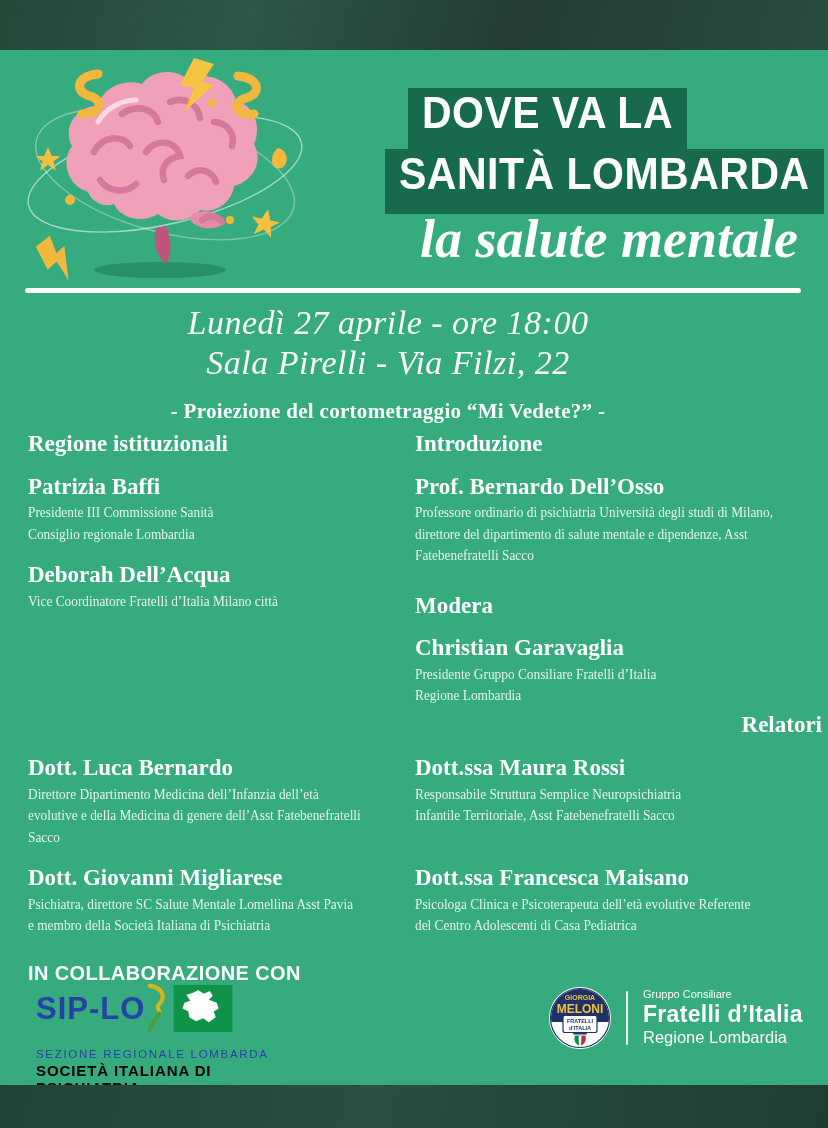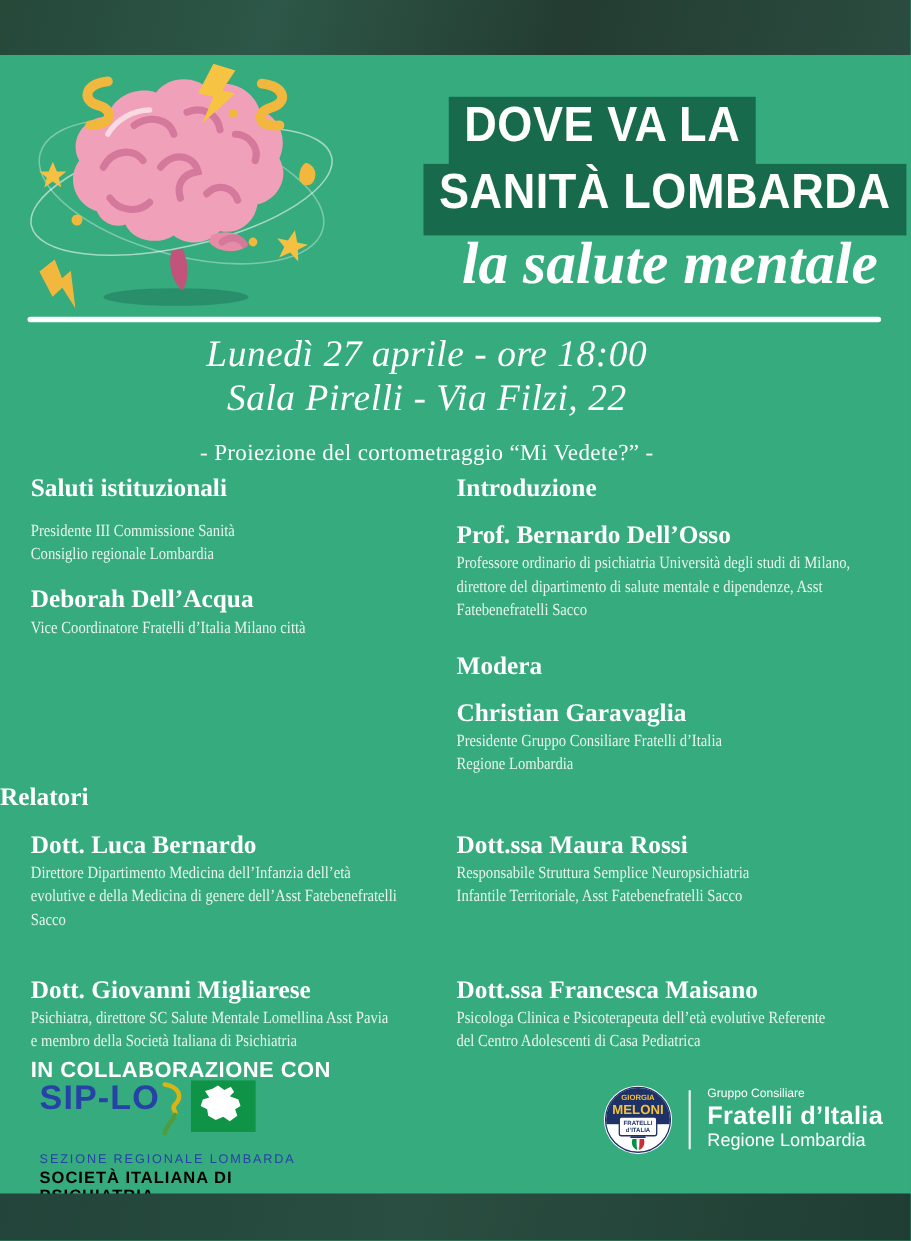--- a/index.html
+++ b/index.html
@@ -25,42 +25,42 @@
   .title-2{left:385px;top:149px}
   .subtitle{
     position:absolute;right:30px;top:210px;
     font-style:italic;font-weight:700;font-size:54px;line-height:1.1;white-space:nowrap;margin-left:15px;
   }
 
   .rule{position:absolute;left:25px;top:288px;width:776px;height:5px;background:#fdfefd;border-radius:3px}
 
   .date-block{position:absolute;left:0;top:303px;width:776px;text-align:center}
   .date-line{font-style:italic;font-size:34px;line-height:1.18;letter-spacing:.5px}
-  .screening{margin-top:16px;font-weight:400;font-size:21px;letter-spacing:.3px}
+  .screening{margin-top:16px;font-weight:700;font-size:21px;letter-spacing:.3px}
 
   .cols{position:absolute;left:28px;width:790px;display:grid;grid-template-columns:387px 1fr}
   .cols-main{top:430px}
-  .cols-relatori{top:753px;row-gap:22px}
+  .cols-relatori{top:753px;}
 
   .sec-heading{font-weight:700;font-size:23px;margin-bottom:14px;line-height:1.2}
   .sec-heading.spaced{margin-top:26px}
   .person{margin-bottom:16px}
   .person-name{font-weight:700;font-size:23px;line-height:1.3}
   .person-role{
     font-size:15.5px;line-height:1.38;color:#e9f5ee;white-space:pre-line;
     width:462px;transform:scaleX(.86);transform-origin:left top;
   }
-  .relatori-h{position:absolute;left:0;top:712px;width:822px;text-align:left;font-weight:700;font-size:23px}
+  .relatori-h{position:absolute;left:0;top:712px;width:822px;text-align:right;font-weight:700;font-size:23px}
 
   .collab-label{
     position:absolute;left:28px;top:962px;
     font-family:"Liberation Sans",sans-serif;font-weight:700;font-size:20px;letter-spacing:.4px;
   }
   .siplo{position:absolute;left:36px;top:982px;width:250px}
-  .siplo-row{display:flex;}
+  .siplo-row{display:flex;align-items:center}
   .siplo-name{
     font-family:"Liberation Sans",sans-serif;font-weight:700;font-size:31px;letter-spacing:1px;
     color:#2742a6;line-height:1;
   }
   .siplo-face{width:24px;height:52px;margin-left:2px}
   .siplo-map{width:60px;height:47px;margin-left:2px}
   .siplo-l1{margin-top:14px;font-family:"Liberation Sans",sans-serif;font-size:11.5px;letter-spacing:1.7px;color:#2742a6}
   .siplo-l2{margin-top:2px;font-family:"Liberation Sans",sans-serif;font-weight:700;font-size:15px;letter-spacing:.9px;color:#000000}
 
   .fdi{position:absolute;left:548px;top:986px;display:flex;align-items:center}
@@ -131,22 +131,23 @@
 <div class="rule"></div>
 
 <div class="date-block">
   <div class="date-line">Lunedì 27 aprile - ore 18:00</div>
   <div class="date-line">Sala Pirelli - Via Filzi, 22</div>
   <div class="screening">- Proiezione del cortometraggio “Mi Vedete?” -</div>
 </div>
 
 <div class="cols cols-main">
   <div>
-    <div class="sec-heading">Saluti istituzionali</div>
-    <div class="person">
+    <div class="sec-heading">Regione istituzionali</div>
+    <div class="person">
+      <div class="person-name">Patrizia Baffi</div>
       <div class="person-role">Presidente III Commissione Sanità
 Consiglio regionale Lombardia</div>
     </div>
     <div class="person">
       <div class="person-name">Deborah Dell’Acqua</div>
       <div class="person-role">Vice Coordinatore Fratelli d’Italia Milano città</div>
     </div>
   </div>
   <div>
     <div class="sec-heading">Introduzione</div>

